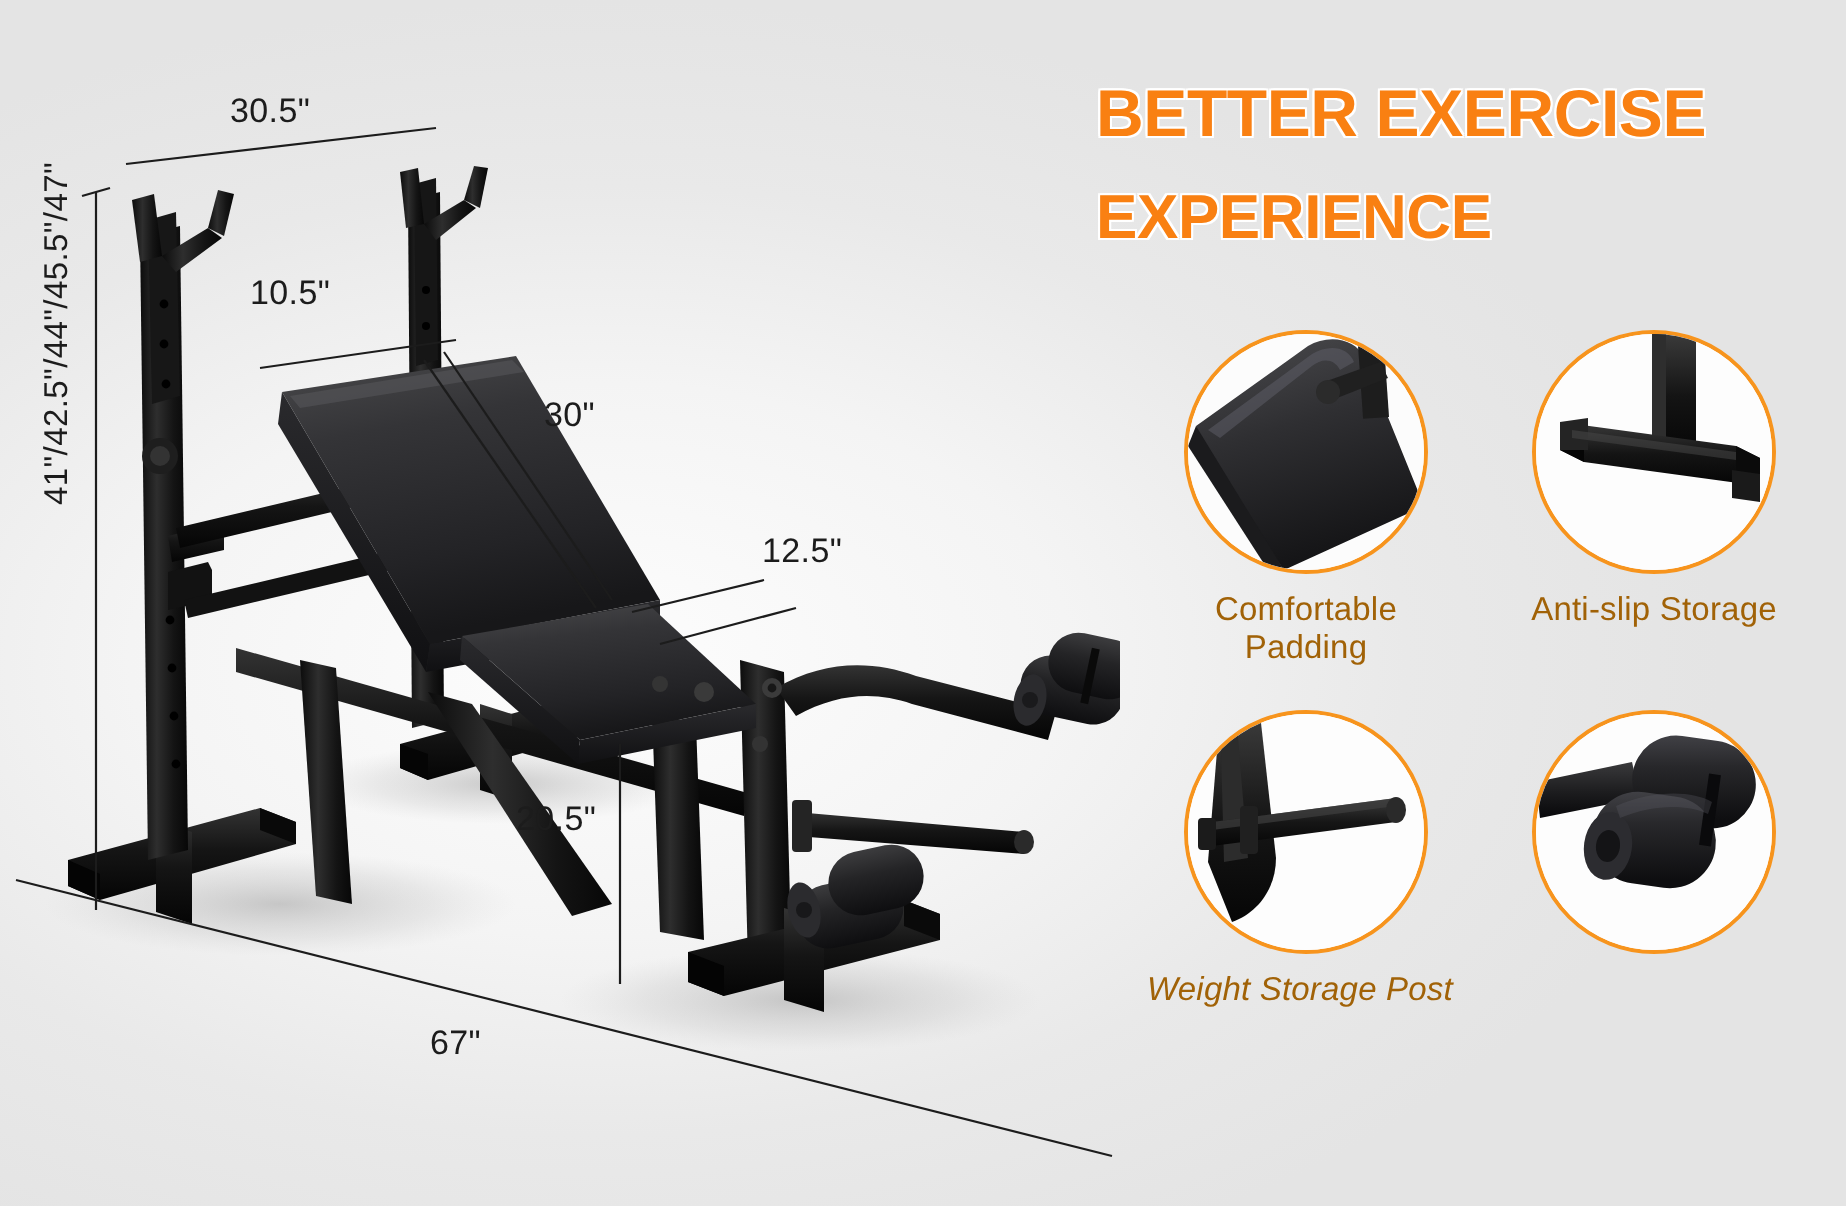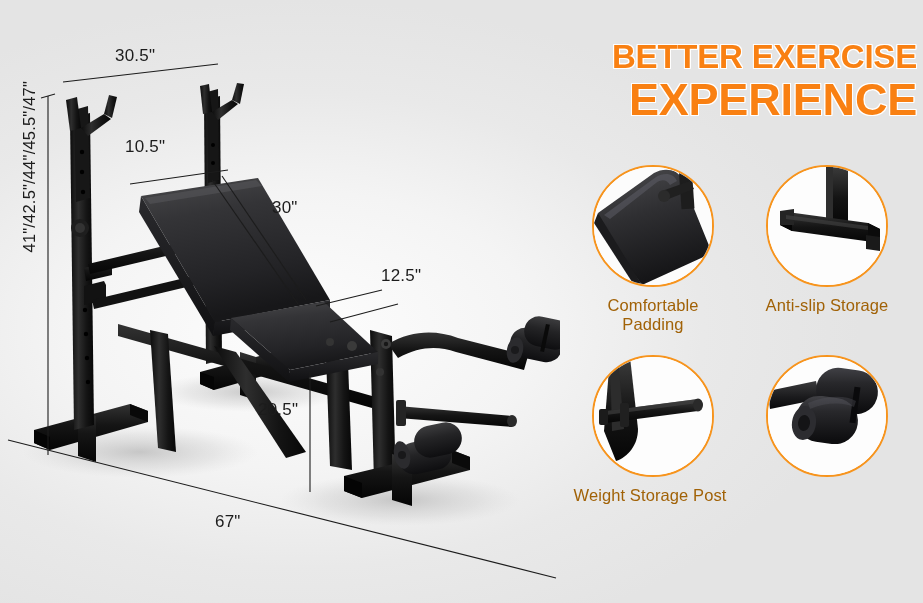--- a/index.html
+++ b/index.html
@@ -58,46 +58,45 @@
   
   #marketing-panel {
     position: absolute;
     left: 548px; top: 0;
     width: 375px; height: 603px;
   }
   #headline {
     position: absolute;
     left: 0; top: 40px;
     width: 375px;
-    text-align: right;
     padding-right: 6px;
     box-sizing: border-box;
   }
   #headline .line {
     display: block;
     color: #f98012;
     font-weight: bold;
     font-family: "Liberation Sans", sans-serif;
     letter-spacing: -0.2px;
     text-shadow:
        1px 0 0 #fff, -1px 0 0 #fff, 0 1px 0 #fff, 0 -1px 0 #fff,
        1px 1px 0 #fff, -1px -1px 0 #fff, 1px -1px 0 #fff, -1px 1px 0 #fff;
     line-height: 1.0;
   }
   #headline-line1 { font-size: 33px; }
-  #headline-line2 { font-size: 45px; margin-top: 4px; }
+  #headline-line2 { font-size: 31px; margin-top: 20px; }
 
   .feature {
     position: absolute;
     width: 170px;
     text-align: center;
   }
   #feature-0 { left: 20px;  top: 165px; }
   #feature-1 { left: 194px; top: 165px; }
-  #feature-2 { left: 20px;  top: 355px; }
+  #feature-2 { left: 20px;  top: 355px; font-style: italic; }
   #feature-3 { left: 194px; top: 355px; }
 
   .feature-circle {
     position: relative;
     width: 122px; height: 122px;
     margin: 0 auto;
     border-radius: 50%;
     border: 2.5px solid #f7941d;
     background: #fdfdfd;
     overflow: hidden;

